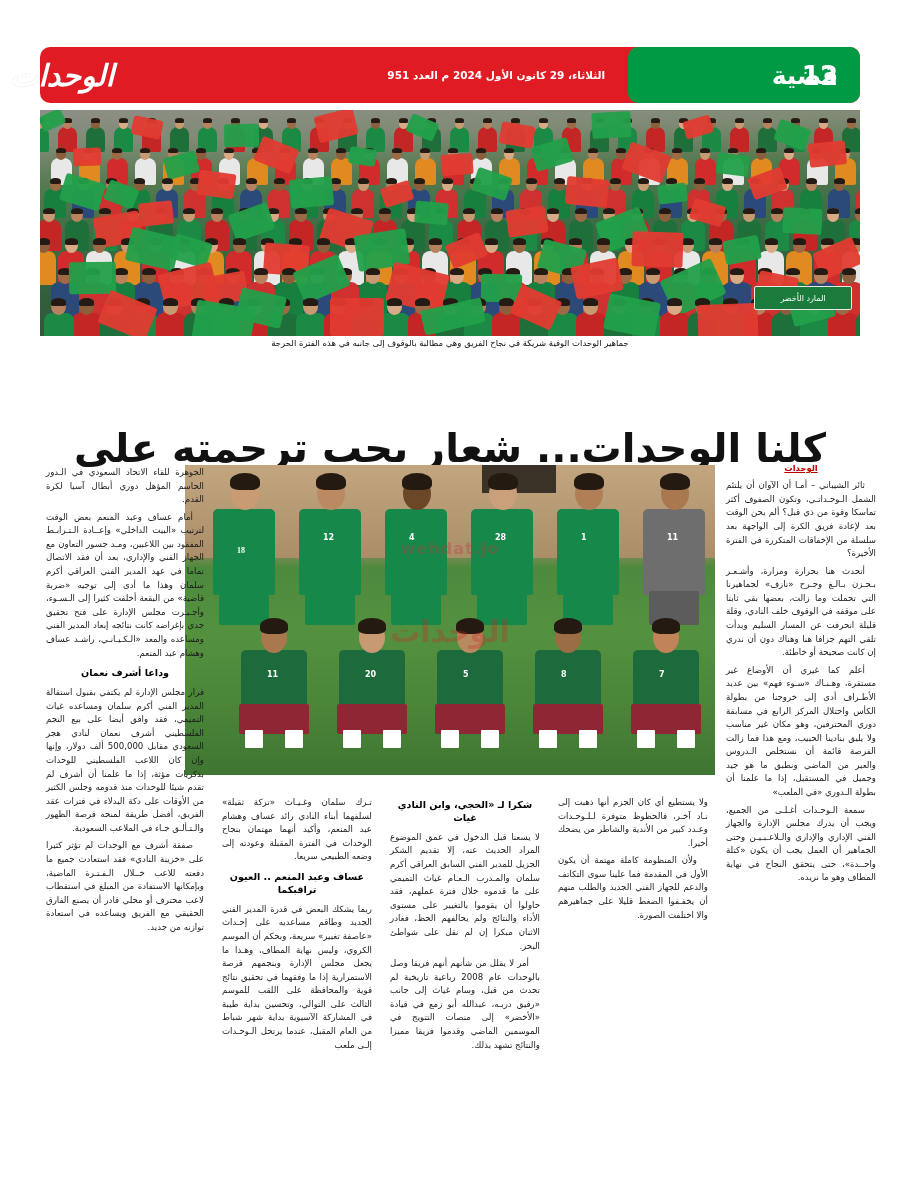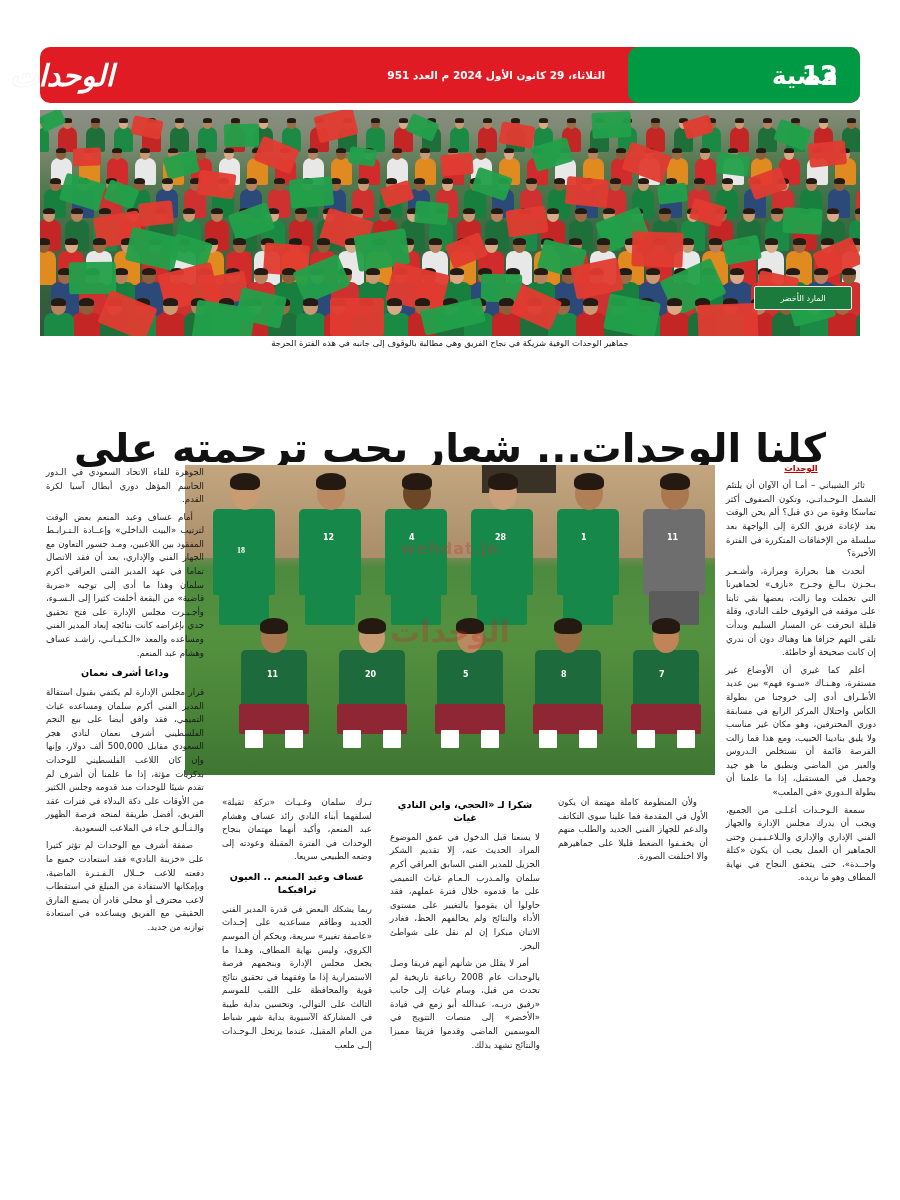--- a/index.html
+++ b/index.html
@@ -947,20 +947,21 @@
 
     <div class="col" id="col-right">
       <span class="byline">الوحدات</span>
       <p>ثائر الشيباني – أمـا أن الآوان أن يلتئم الشمل الـوحـداتـي، وتكون الصفوف أكثر تماسكا وقوة من ذي قبل؟ ألم يحن الوقت بعد لإعادة فريق الكرة إلى الواجهة بعد سلسلة من الإخفاقات المتكررة في الفترة الأخيرة؟</p>
       <p>أتحدث هنا بحرارة ومرارة، وأشـعـر بـحـزن بـالـغ وجـرح «نازف» لجماهيرنا التي تحملت وما زالت، بعضها بقي ثابتا على موقفه في الوقوف خلف النادي، وقلة قليلة انحرفت عن المسار السليم وبدأت تلقي التهم جزافا هنا وهناك دون أن ندري إن كانت صحيحة أو خاطئة.</p>
       <p>أعلم كما غيري أن الأوضاع غير مستقرة، وهـنـاك «سـوء فهم» بين عديد الأطـراف أدى إلى خروجنا من بطولة الكأس واحتلال المركز الرابع في مسابقة دوري المحترفين، وهو مكان غير مناسب ولا يليق بنادينا الحبيب، ومع هذا فما زالت الفرصة قائمة أن نستخلص الـدروس والعبر من الماضي ونطبق ما هو جيد وجميل في المستقبل، إذا ما علمنا أن بطولة الـدوري «في الملعب»</p>
       <p>سمعة الـوحـدات أغـلـى من الجميع، ويجب أن يدرك مجلس الإدارة والجهاز الفني الإداري والإداري والـلاعـبـيـن وحتى الجماهير أن العمل يجب أن يكون «كتلة واحــدة»، حتى يتحقق النجاح في نهاية المطاف وهو ما نريده.</p>
     </div>
 
     <div class="col" id="col-m1">
+      <p class="noind">ولا يستطيع أي كان الجزم أنها ذهبت إلى نـاد آخـر، فالحظوظ متوفرة لـلـوحـدات وعـدد كبير من الأندية والشاطر من يضحك أخيرا.</p>
       <p>ولأن المنظومة كاملة مهتمة أن يكون الأول في المقدمة فما علينا سوى التكاتف والدعم للجهاز الفني الجديد والطلب منهم أن يخفـفوا الضغط قليلا على جماهيرهم والا اختلفت الصورة.</p>
     </div>
 
     <div class="col" id="col-m2">
       <span class="sub">شكرا لـ «الحجي، وابن النادي غياث</span>
       <p class="noind">لا يسعنا قبل الدخول في عمق الموضوع المراد الحديث عنه، إلا تقديم الشكر الجزيل للمدير الفني السابق العراقي أكرم سلمان والمـدرب الـعـام غياث التميمي على ما قدموه خلال فترة عملهم، فقد حاولوا أن يقوموا بالتغيير على مستوى الأداء والنتائج ولم يحالفهم الحظ، فغادر الاثنان مبكرا إن لم نقل على شواطئ البحر.</p>
       <p>أمر لا يقلل من شأنهم أنهم فريقا وصل بالوحدات عام 2008 رباعية تاريخية لم تحدث من قبل، وسام غياث إلى جانب «رفيق دربـه، عبدالله أبو زمع في قيادة «الأخضر» إلى منصات التتويج في الموسمين الماضي وقدموا فريقا مميزا والنتائج تشهد بذلك.</p>
     </div>
 
     <div class="col" id="col-m3">

